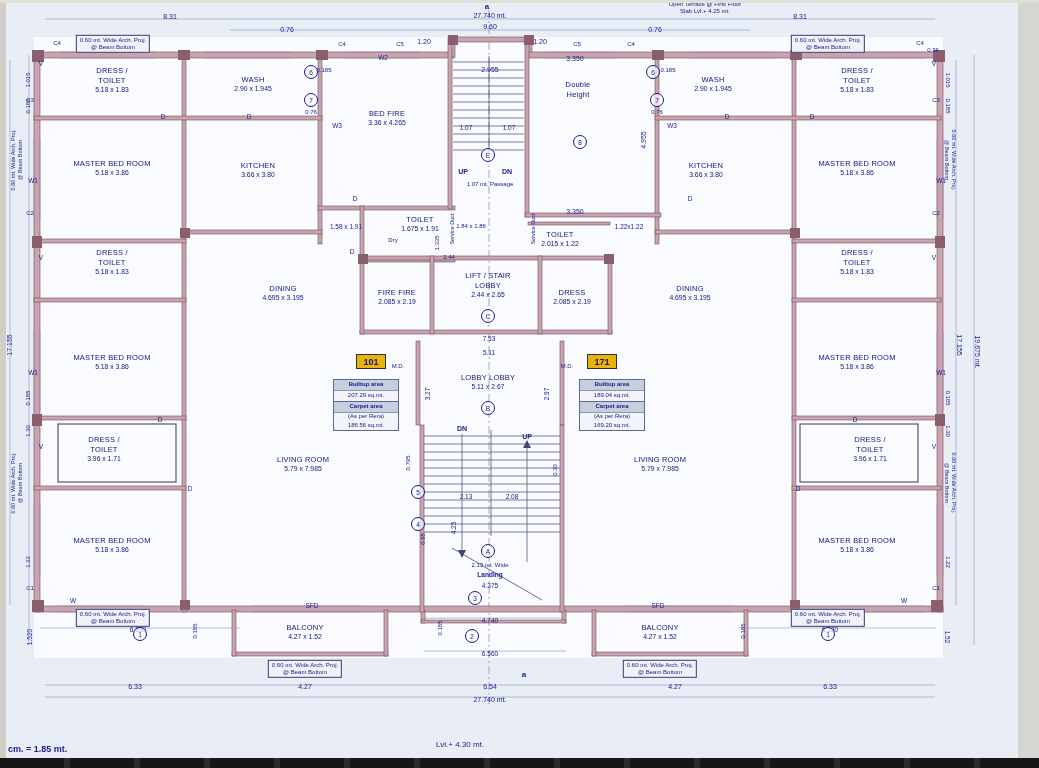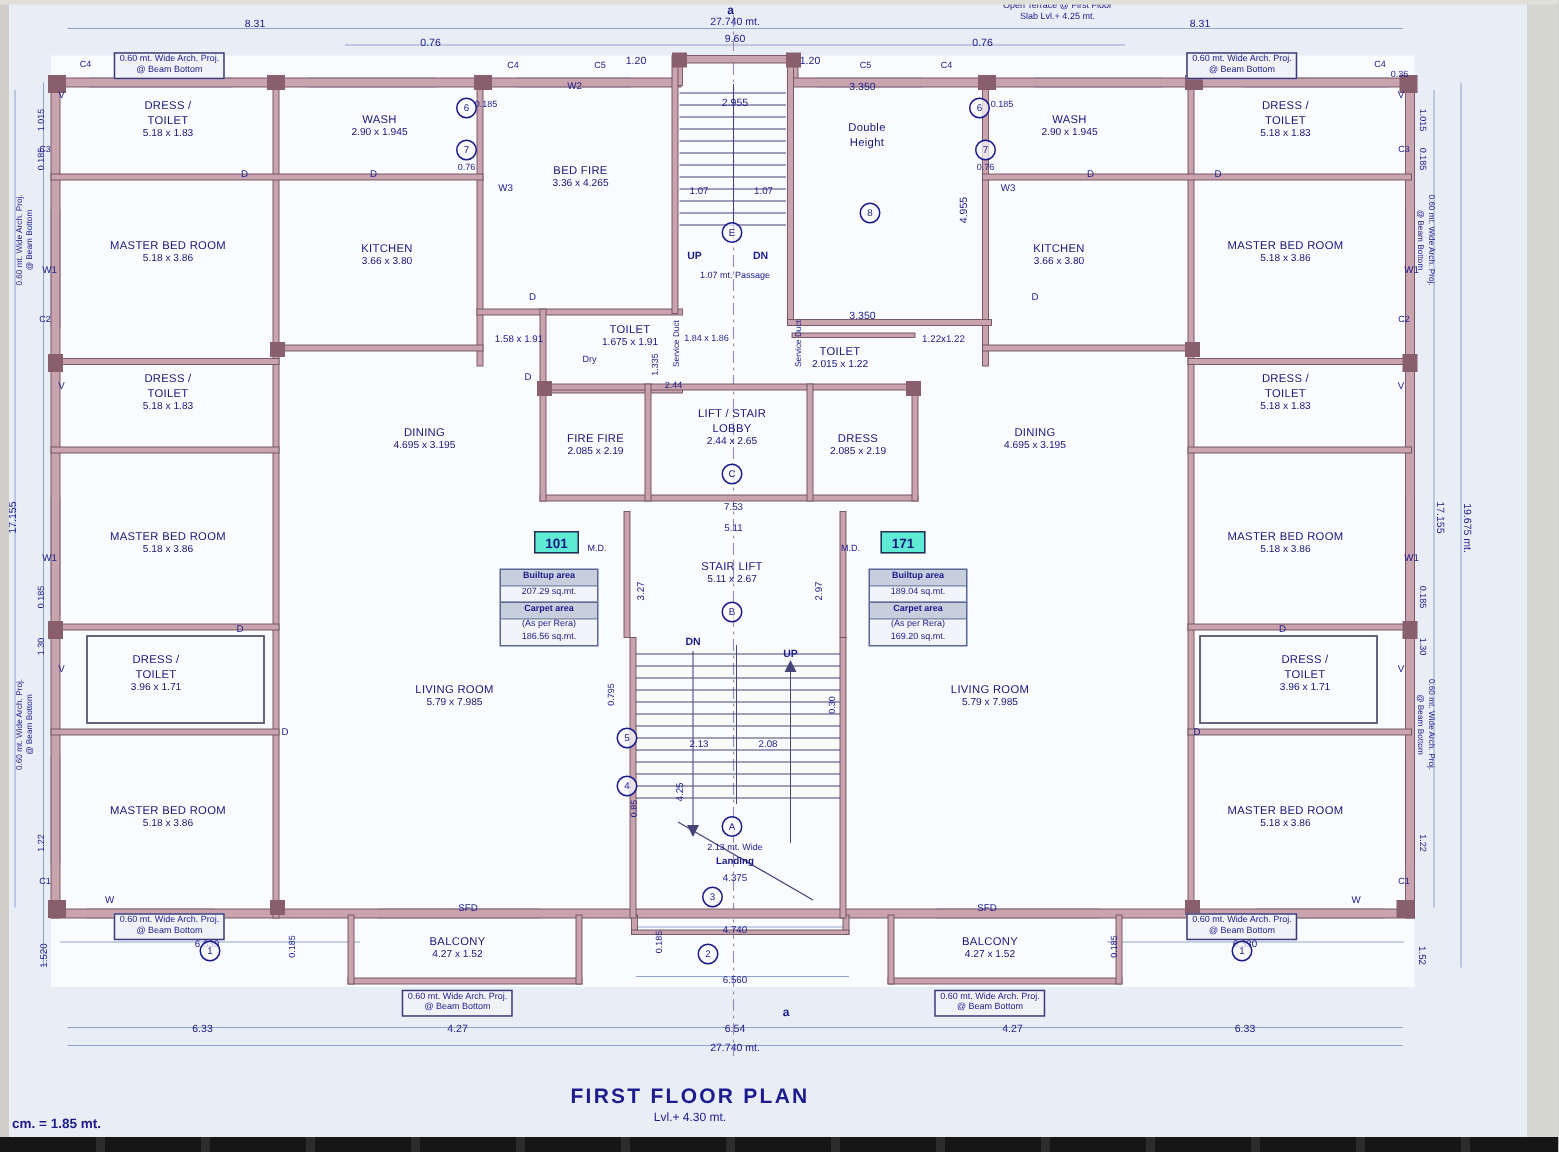--- a/index.html
+++ b/index.html
@@ -10,21 +10,21 @@
   .ann{position:absolute;font-size:7px;color:#1a1a8c;white-space:pre;line-height:1.2;text-align:center;}
   .ann.b{font-weight:bold;}
   .ann.bx{border:1px solid #3a3a78;background:#f0f2f8;padding:1px 3px;font-size:6px;}
   .room{position:absolute;transform:translate(-50%,-50%);text-align:center;color:#14147c;
         white-space:pre-line;line-height:1.3;}
   .rname{font-size:7.5px;letter-spacing:.2px;}
   .rdims{font-size:6.8px;}
   .bub{position:absolute;transform:translate(-50%,-50%);width:12px;height:12px;border:1px solid #1a1a8c;
        border-radius:50%;font-size:6.5px;color:#1a1a8c;display:flex;align-items:center;justify-content:center;
        background:rgba(250,251,255,.7);}
-  .unum{position:absolute;width:28px;height:13px;border:1.5px solid #2a2a55;background:#5eead4;color:#15157e;
+  .unum{position:absolute;width:28px;height:13px;border:1.5px solid #2a2a55;background:#eab308;color:#15157e;
         font-weight:bold;font-size:9px;display:flex;align-items:center;justify-content:center;}
   #u101{left:356px;top:354px;} #u102{left:587px;top:354px;}
   .ab{position:absolute;width:64px;border:1px solid #5a6a94;background:#f2f4f9;font-size:6px;
       color:#1a1a8c;text-align:center;line-height:1.3;}
   .ab .abh{background:#c7cedd;font-weight:bold;border-bottom:1px solid #8a96b4;padding:1px 0;}
   .ab .abn{padding:0;} .ab .abv{padding:1px 0;}
   #ab101b{left:333px;top:379px;} #ab101c{left:333px;top:401px;}
   #ab102b{left:579px;top:379px;} #ab102c{left:579px;top:401px;}
   .ftitle{position:absolute;left:360px;top:722px;width:200px;text-align:center;font-weight:bold;
           font-size:14px;letter-spacing:1.5px;color:#1c1c8f;}
@@ -347,21 +347,21 @@
       <div class="room" style="left: 387px; top: 118px;"><div class="rname">BED FIRE</div><div class="rdims">3.36 x 4.265</div></div>
       <div class="room" style="left: 420px; top: 224px;"><div class="rname">TOILET</div><div class="rdims">1.675 x 1.91</div></div>
       <div class="room" style="left: 112px; top: 262px;"><div class="rname">DRESS /
 TOILET</div><div class="rdims">5.18 x 1.83</div></div>
       <div class="room" style="left: 283px; top: 293px;"><div class="rname">DINING</div><div class="rdims">4.695 x 3.195</div></div>
       <div class="room" style="left: 397px; top: 297px;"><div class="rname">FIRE FIRE</div><div class="rdims">2.085 x 2.19</div></div>
       <div class="room" style="left: 488px; top: 285px;"><div class="rname">LIFT / STAIR
 LOBBY</div><div class="rdims">2.44 x 2.65</div></div>
       <div class="room" style="left: 572px; top: 297px;"><div class="rname">DRESS</div><div class="rdims">2.085 x 2.19</div></div>
       <div class="room" style="left: 112px; top: 362px;"><div class="rname">MASTER BED ROOM</div><div class="rdims">5.18 x 3.86</div></div>
-      <div class="room" style="left: 488px; top: 382px;"><div class="rname">STAIR LIFT</div><div class="rdims">5.11 x 2.67</div></div>
+      <div class="room" style="left: 488px; top: 382px;"><div class="rname">LOBBY LOBBY</div><div class="rdims">5.11 x 2.67</div></div>
       <div class="room" style="left: 104px; top: 449px;"><div class="rname">DRESS /
 TOILET</div><div class="rdims">3.96 x 1.71</div></div>
       <div class="room" style="left: 303px; top: 464px;"><div class="rname">LIVING ROOM</div><div class="rdims">5.79 x 7.985</div></div>
       <div class="room" style="left: 112px; top: 545px;"><div class="rname">MASTER BED ROOM</div><div class="rdims">5.18 x 3.86</div></div>
       <div class="room" style="left: 305px; top: 632px;"><div class="rname">BALCONY</div><div class="rdims">4.27 x 1.52</div></div>
       <div class="room" style="left: 578px; top: 90px;"><div class="rname">Double
 Height</div></div>
       <div class="room" style="left: 713px; top: 84px;"><div class="rname">WASH</div><div class="rdims">2.90 x 1.945</div></div>
       <div class="room" style="left: 857px; top: 80px;"><div class="rname">DRESS /
 TOILET</div><div class="rdims">5.18 x 1.83</div></div>
@@ -409,21 +409,20 @@
   <div class="ab" id="ab102b">
     <div class="abh">Builtup area</div>
     <div class="abv">189.04 sq.mt.</div>
   </div>
   <div class="ab" id="ab102c">
     <div class="abh">Carpet area</div>
     <div class="abn">(As per Rera)</div>
     <div class="abv">169.20 sq.mt.</div>
   </div>
 
-  <div class="ftitle">FIRST  FLOOR  PLAN</div>
   <div class="flevel">Lvl.+ 4.30 mt.</div>
   <div class="fscale">cm. = 1.85 mt.</div>
 
   <div class="edgeL"></div>
   <div class="edgeR"></div>
   <div class="edgeT"></div>
   <div class="strip"></div>
 </div>
 
 </body></html>

